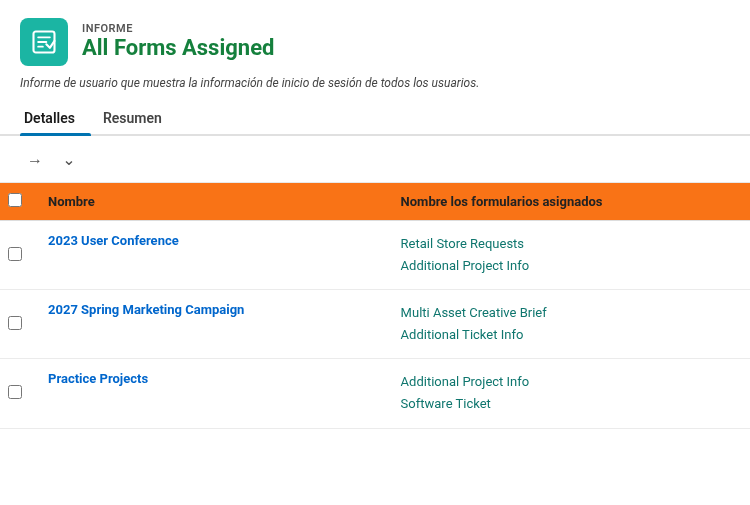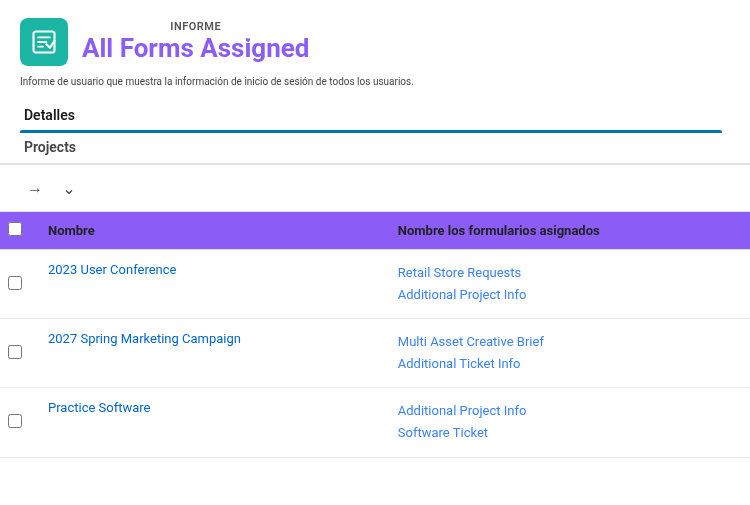--- a/index.html
+++ b/index.html
@@ -38,42 +38,41 @@
     .header-text {
       display: flex;
       flex-direction: column;
     }
     .header-label {
       font-size: 11px;
       font-weight: 600;
       color: #555;
       letter-spacing: 0.5px;
       text-transform: uppercase;
-      text-align: center;
     }
     .header-title {
-      font-size: 26px;
+      font-size: 22px;
       font-weight: 700;
-      color: #8b5cf6;
+      color: #15803d;
       line-height: 1.2;
     }
 
     .subtitle {
       padding: 0 20px 12px 20px;
       color: #444;
-      font-size: 10px;
+      font-size: 12px;
+      font-style: italic;
     }
 
     
     .tabs {
       display: flex;
       padding: 0 20px;
       border-bottom: 2px solid #e0e0e0;
       position: relative;
-      flex-direction: column;
     }
     .tab {
       padding: 8px 16px 8px 4px;
       font-size: 14px;
       font-weight: 600;
       color: #444;
       cursor: pointer;
       position: relative;
       margin-right: 8px;
     }
@@ -115,21 +114,21 @@
 
     
     .table-container {
       width: 100%;
     }
     table {
       width: 100%;
       border-collapse: collapse;
     }
     thead tr {
-      background: #8b5cf6;
+      background: #f97316;
     }
     thead th {
       padding: 10px 12px;
       text-align: left;
       font-size: 13px;
       font-weight: 700;
       color: #222;
       border-bottom: 1px solid #ddd;
     }
     thead th.checkbox-col {
@@ -147,24 +146,24 @@
     }
     tbody td.checkbox-col {
       width: 36px;
       padding: 12px 8px;
       vertical-align: middle;
     }
     .row-link {
       color: #0066cc;
       cursor: pointer;
       font-size: 13px;
-      font-weight: 400;
+      font-weight: 700;
     }
     .forms-cell {
-      color: #3b82f6;
+      color: #0f766e;
       line-height: 1.7;
       white-space: pre-line;
     }
     input[type="checkbox"] {
       width: 14px;
       height: 14px;
       cursor: pointer;
       accent-color: #0066cc;
     }
   </style>
@@ -184,21 +183,21 @@
   <div class="header-text">
     <span class="header-label">INFORME</span>
     <span class="header-title">All Forms Assigned</span>
   </div>
 </div>
 
 <div class="subtitle">Informe de usuario que muestra la información de inicio de sesión de todos los usuarios.</div>
 
 <div class="tabs">
   <div class="tab active">Detalles</div>
-  <div class="tab">Projects</div>
+  <div class="tab">Resumen</div>
 </div>
 
 <div class="toolbar">
   <button class="toolbar-btn" title="Export">
     <span>→</span>
   </button>
   <button class="toolbar-btn" title="More">
     <span>⌄</span>
   </button>
 </div>
@@ -222,19 +221,19 @@
 Additional Project Info</td>
         </tr>
         <tr>
           <td class="checkbox-col"><input type="checkbox" style=""></td>
           <td><span class="row-link">2027 Spring Marketing Campaign</span></td>
           <td class="forms-cell">Multi Asset Creative Brief
 Additional Ticket Info</td>
         </tr>
         <tr>
           <td class="checkbox-col"><input type="checkbox" style=""></td>
-          <td><span class="row-link">Practice Software</span></td>
+          <td><span class="row-link">Practice Projects</span></td>
           <td class="forms-cell">Additional Project Info
 Software Ticket</td>
         </tr>
       </tbody>
   </table>
 </div>
 
 </body></html>

